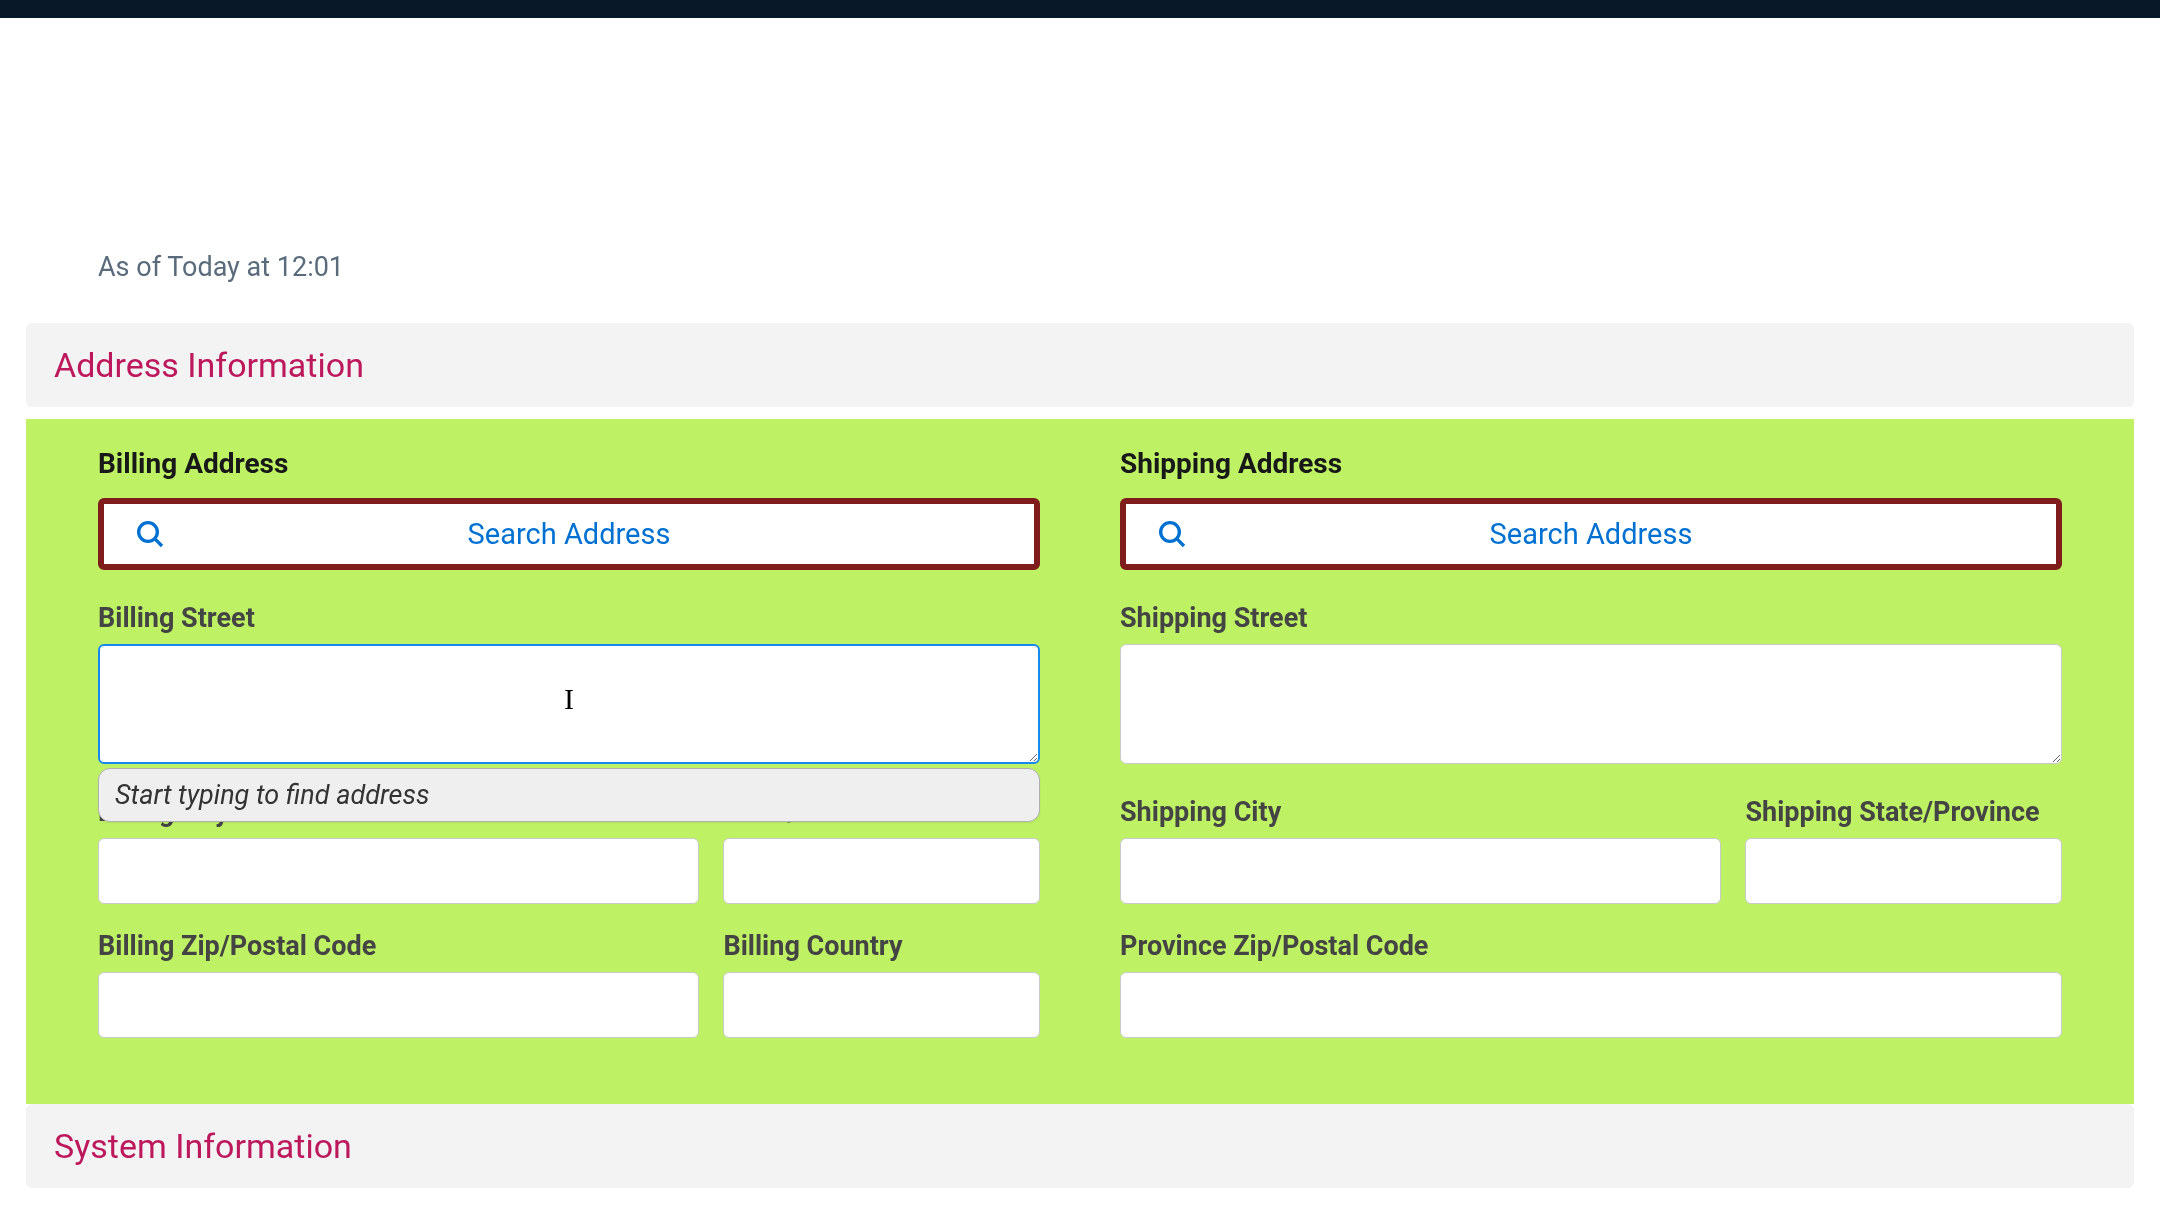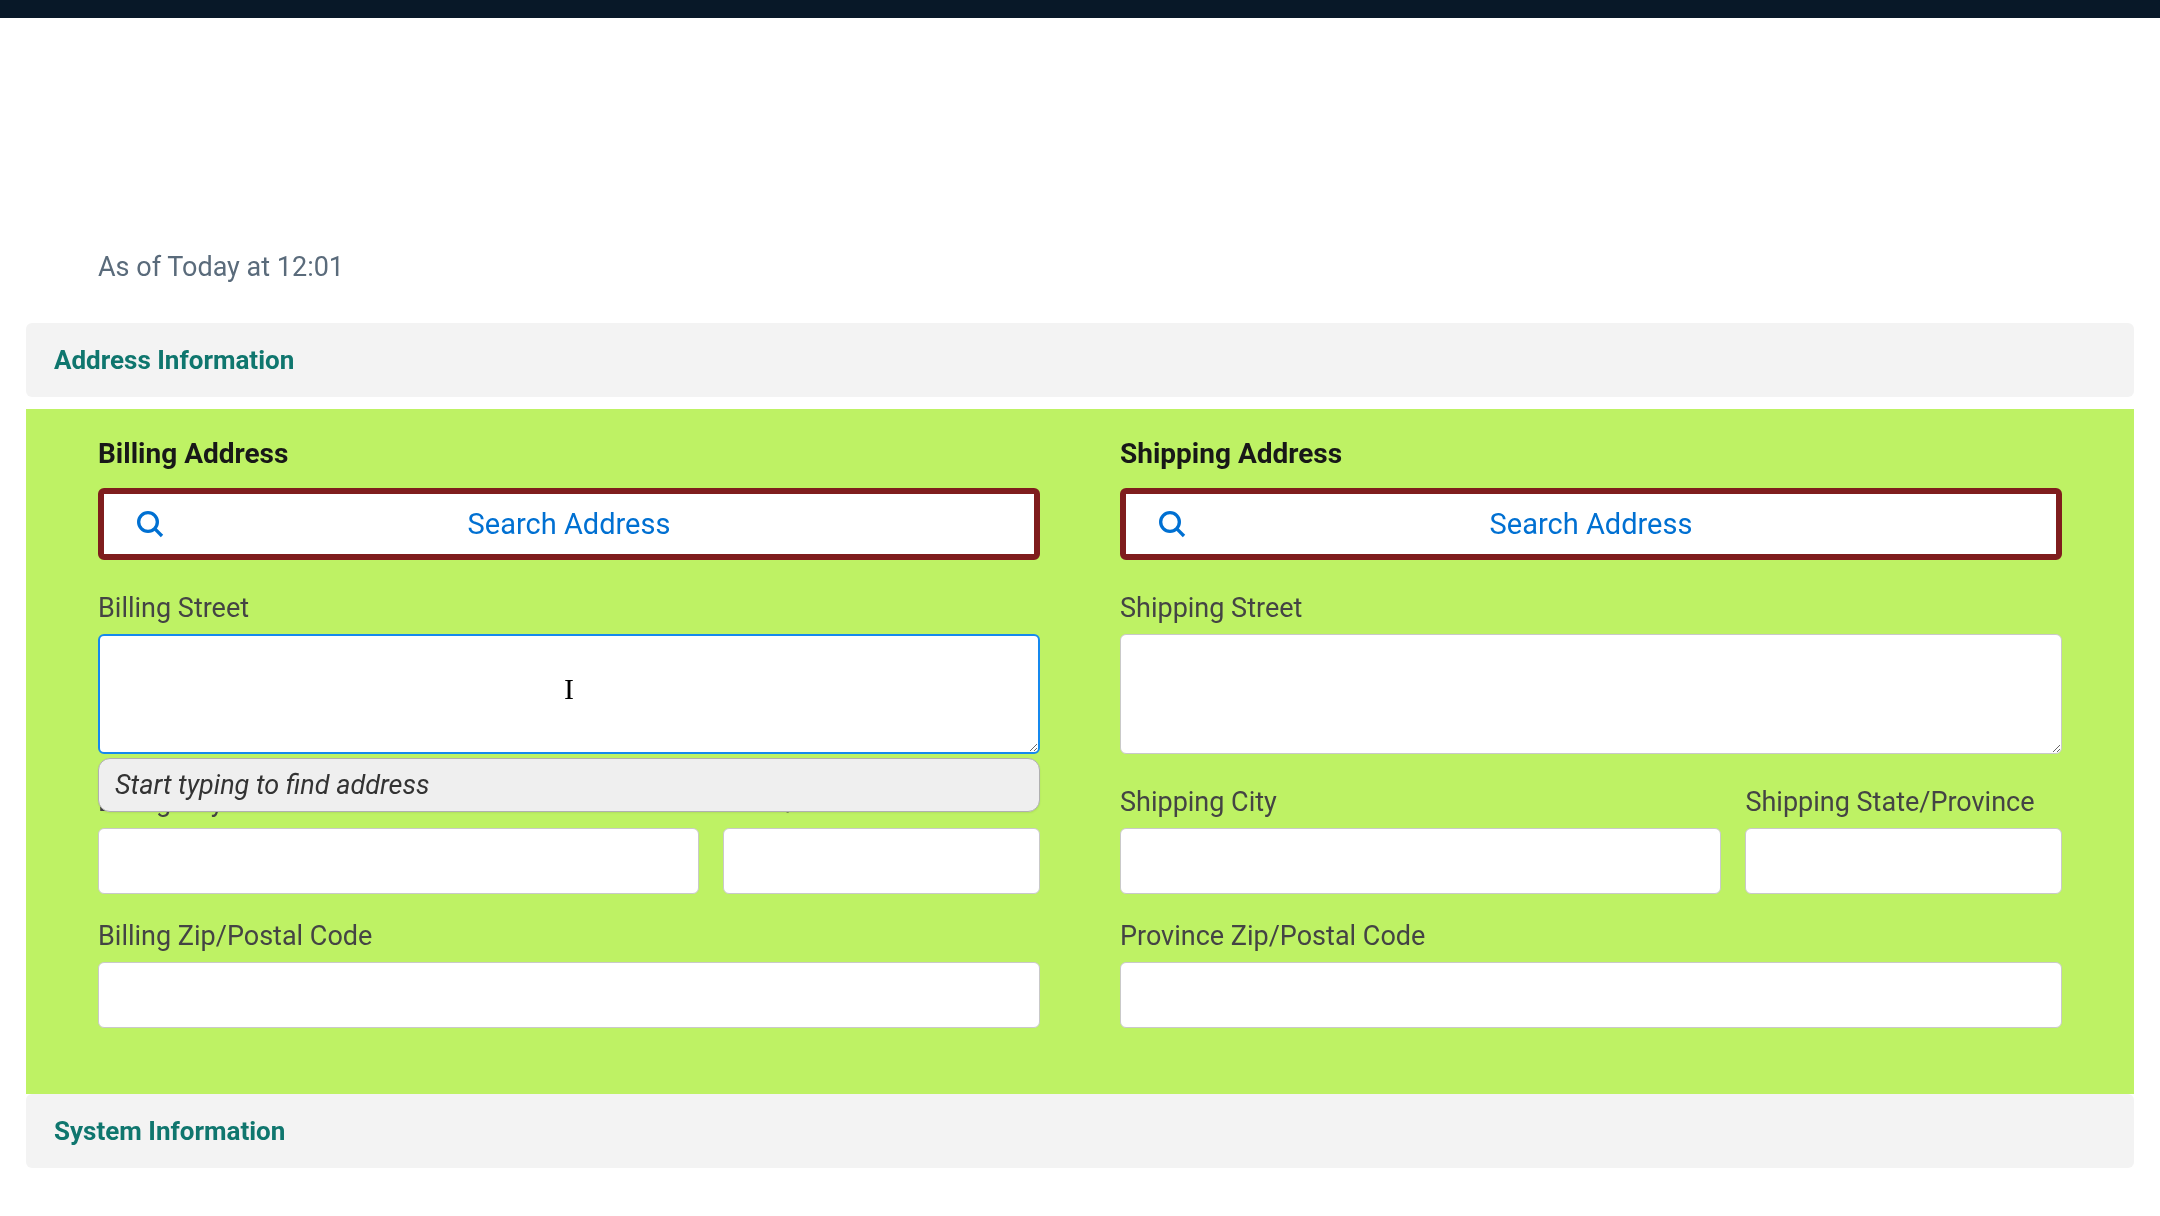--- a/index.html
+++ b/index.html
@@ -29,23 +29,23 @@
       color: #5a6b7b;
       font-size: 27px;
     }
     .section {
       background: #f3f3f3;
       border-radius: 6px;
       margin-bottom: 12px;
     }
     .section-header {
       padding: 22px 28px;
-      font-size: 26px;
-      font-weight: 700;
-      color: #0f766e;
+      font-size: 34px;
+      font-weight: 400;
+      color: #be185d;
     }
     .section-body {
       background: #bef264;
       padding: 28px 72px 40px 72px;
     }
     .two-col {
       display: flex;
       gap: 80px;
     }
     .col {
@@ -84,21 +84,21 @@
       stroke: #0070d2;
       fill: none;
       stroke-width: 2.5;
     }
     .search-btn-text {
       color: #0070d2;
       font-size: 29px;
     }
     .field-label {
       font-size: 27px;
-      font-weight: 400;
+      font-weight: 700;
       color: #444;
       margin-bottom: 10px;
       white-space: nowrap;
       overflow: hidden;
     }
     .street-wrap {
       position: relative;
       margin-bottom: 26px;
     }
     textarea.street {
@@ -211,20 +211,24 @@
             <div class="field-label">State/Province</div>
             <input class="text" type="text" value="" style="">
           </div>
         </div>
 
         <div class="row">
           <div class="zip-field">
             <div class="field-label">Billing Zip/Postal Code</div>
             <input class="text" type="text" value="" style="">
           </div>
+          <div class="country-field">
+            <div class="field-label">Billing Country</div>
+            <input class="text" type="text" value="" style="">
+          </div>
         </div>
       </div>
 
       <div class="col">
         <div class="group-label">Shipping Address</div>
 
         <button class="search-btn">
           <span class="search-icon-wrap">
             <svg viewBox="0 0 24 24">
                 <circle cx="10.5" cy="10.5" r="7"></circle>

